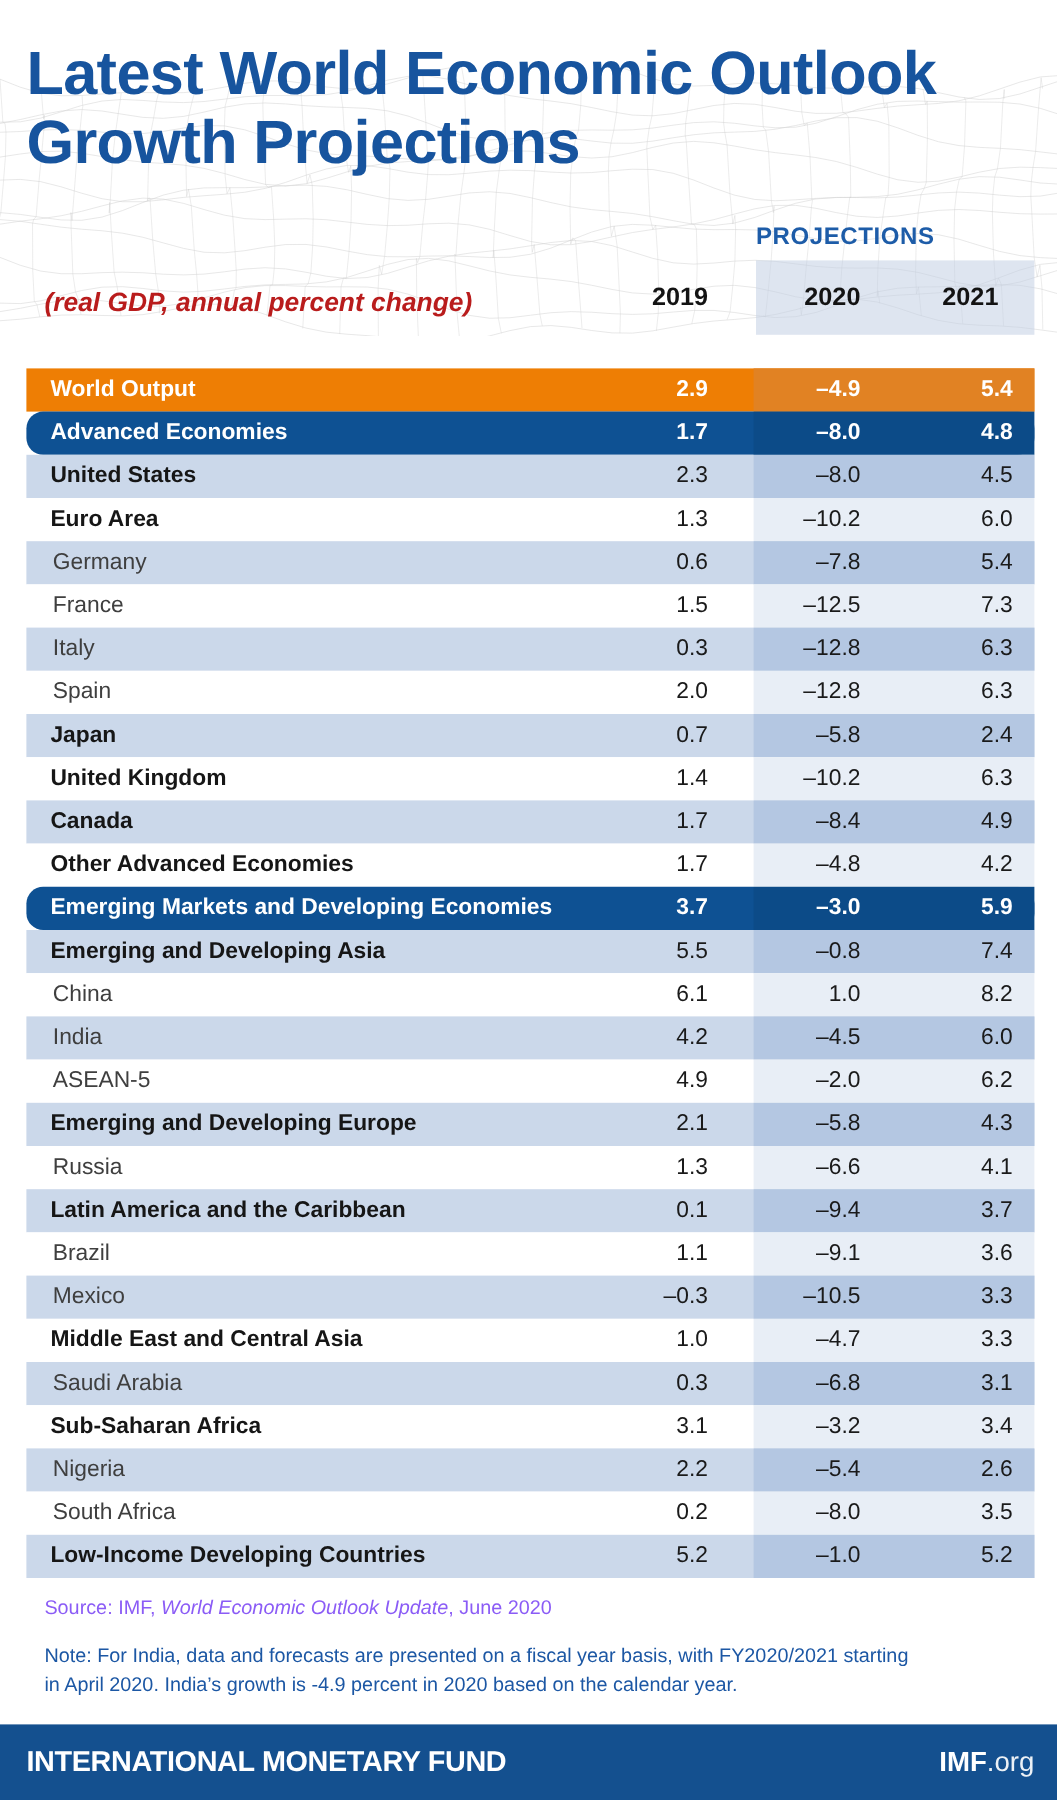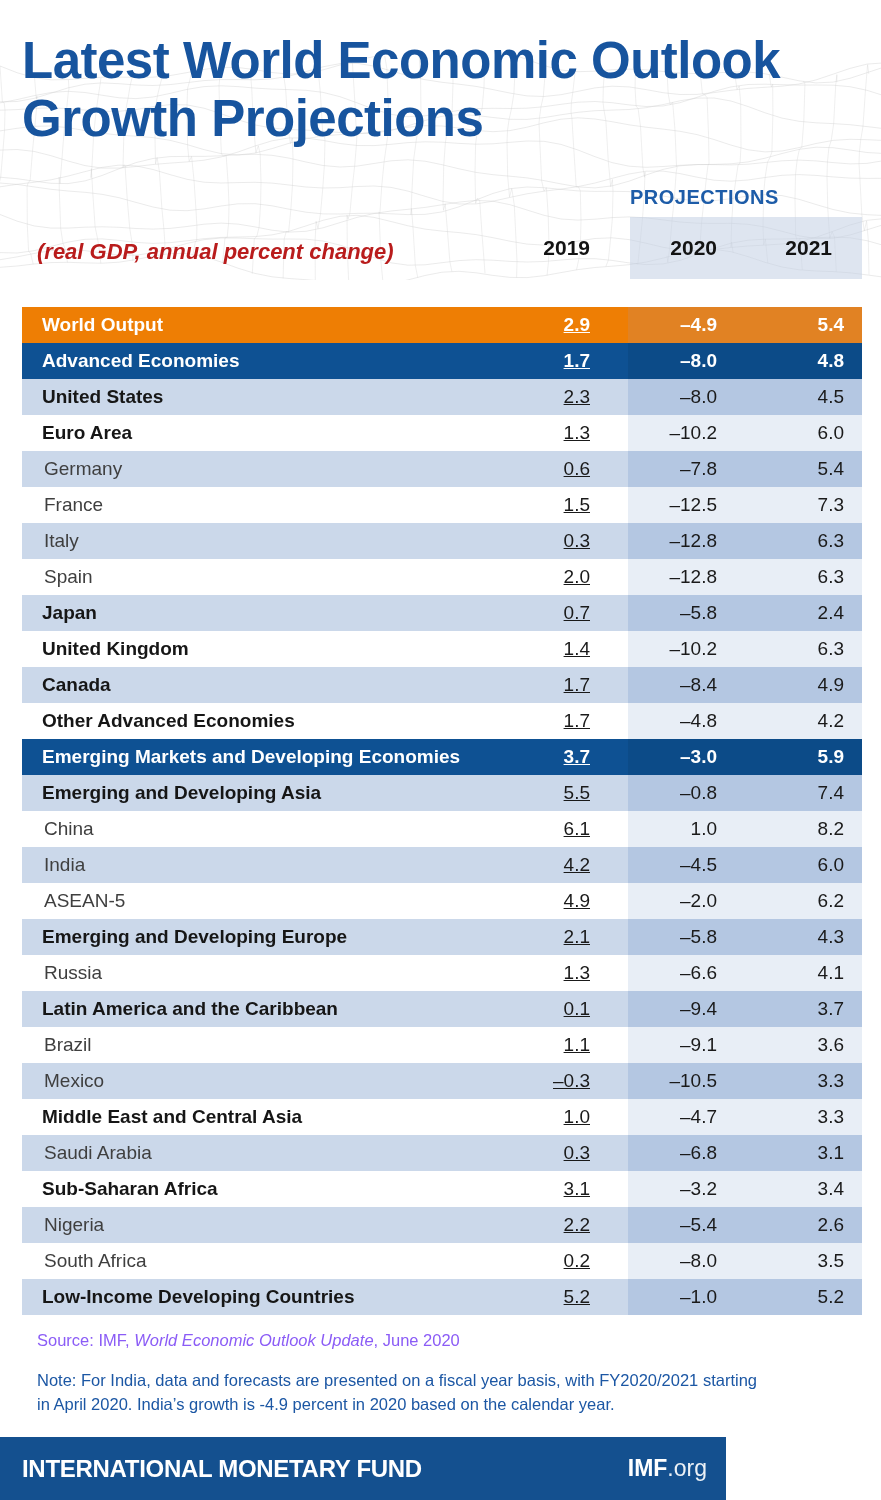--- a/index.html
+++ b/index.html
@@ -22,38 +22,38 @@
            color:#131313;font-size:21px;font-weight:700;}
   #y2019{left:490px;} #y2020{left:617px;} #y2021{left:732px;}
   
   #tbl{position:absolute;left:22px;top:264px;width:840px;z-index:2;margin-top:43px;}
   .row{display:flex;height:36px;align-items:center;font-size:19px;}
   .cell{white-space:nowrap;}
   .label{flex:1;padding-left:20px;color:#3f3f3f;}
   .row.bold .label{font-weight:700;color:#161616;}
   .row.indent .label{padding-left:22px;}
   .num{text-align:right;color:#1a1a1a;}
-  .v2019{width:100px;padding-right:10px;text-decoration:underline;}
+  .v2019{width:100px;padding-right:10px;}
   .gap{width:28px;height:100%;}
   .v2020{width:117px;padding-right:28px;height:100%;display:flex;align-items:center;justify-content:flex-end;}
   .v2021{width:117px;padding-right:18px;height:100%;display:flex;align-items:center;justify-content:flex-end;}
   .row.plain{background:#ffffff;}
   .row.plain .band{background:#E8EEF6;}
   .row.alt{background:#CBD8EA;}
   .row.alt .band{background:#B4C7E2;}
   .row.orange{background:#EE7E04;}
   .row.orange .band{background:#E18223;}
-  .row.navy{background:#0E5193;}
+  .row.navy{background:#0E5193;border-radius:14px;}
   .row.navy .band{background:#0C4B88;}
   .row.orange .label,.row.orange .num,.row.navy .label,.row.navy .num{color:#ffffff;font-weight:700;}
   
   #source{position:absolute;left:37px;top:1331px;z-index:3;color:#8b5cf6;font-size:16.5px;}
   #source .it{font-style:italic;}
   #note{position:absolute;left:37px;top:1368px;z-index:3;color:#1C57A4;font-size:16.5px;line-height:24px;}
-  #bar{position:absolute;left:0;top:1437px;width:726px;height:63px;background:#14508F;z-index:3;
+  #bar{position:absolute;left:0;top:1437px;width:881px;height:63px;background:#14508F;z-index:3;
        display:flex;align-items:center;justify-content:space-between;
        padding:0 19px 0 22px;}
   #org{color:#ffffff;font-size:24px;font-weight:700;letter-spacing:-0.3px;}
   #site{color:#ffffff;font-size:23px;}
   #site .b{font-weight:700;}
   #site .r{font-weight:400;opacity:0.92;}
 </style>
 </head>
 <body>
 

